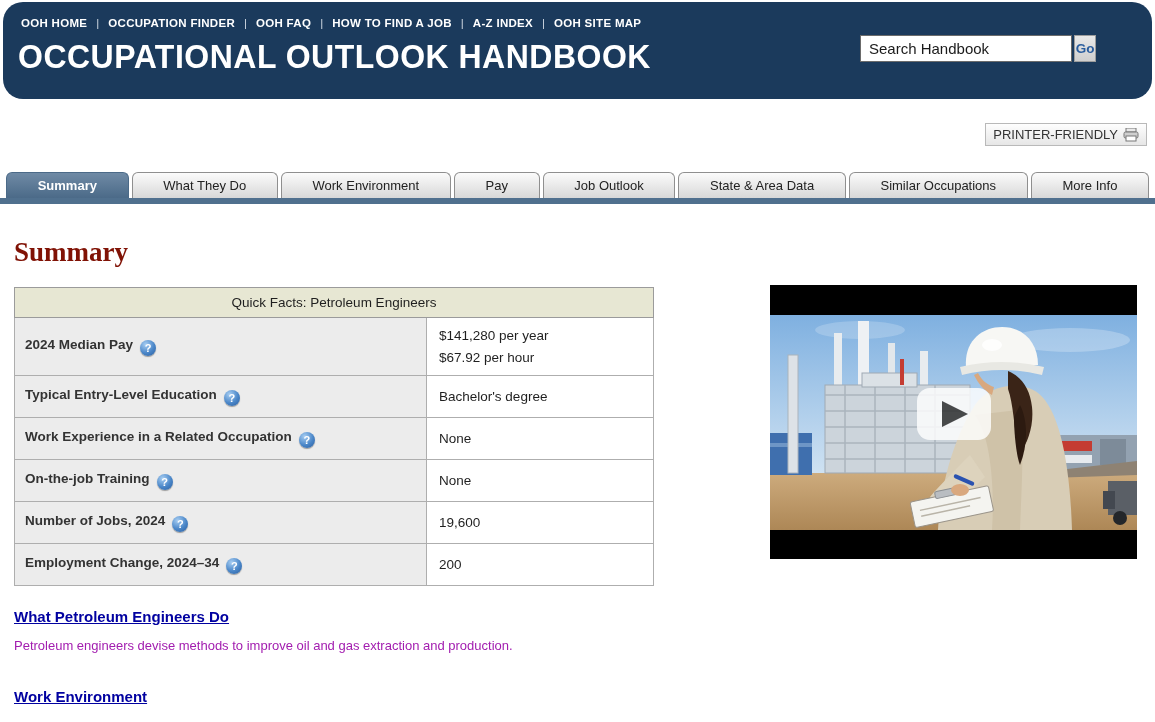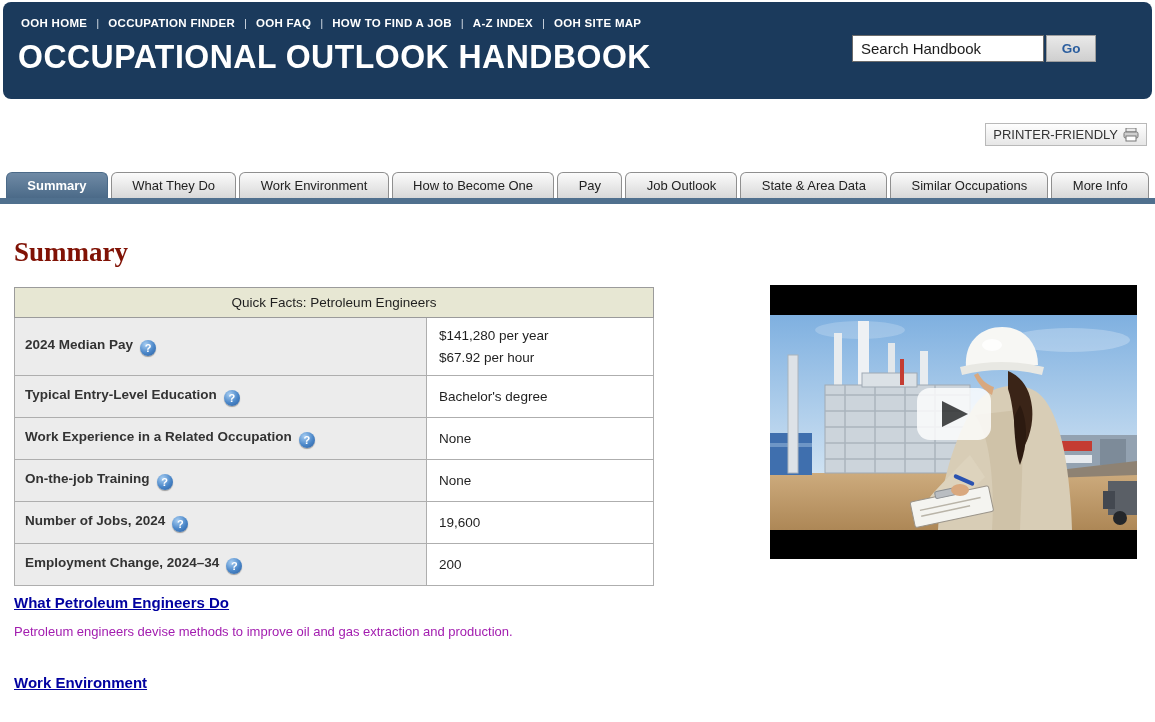--- a/index.html
+++ b/index.html
@@ -1,31 +1,31 @@
 <!DOCTYPE html>
 <html><head>
 <meta charset="utf-8">
 <style>
   * { margin:0; padding:0; box-sizing:border-box; }
   html,body { width:1155px; height:722px; background:#fff; overflow:hidden;
               font-family:"Liberation Sans", sans-serif; }
 
   
   .site-header { position:relative; margin:2px 3px 0 3px; height:97px;
-                 background:#1b3a5c; border-radius:8px; }
+                 background:#1b3a5c; border-radius:20px; }
   .top-nav { padding:15px 0 0 18px; font-size:11.5px; font-weight:bold; }
   .nav-link { color:#fff; text-decoration:none; letter-spacing:.3px; cursor:pointer; }
   .nav-sep { color:#cfd8e2; margin:0 9px; font-weight:normal; }
   .site-title { position:absolute; left:15px; top:36px; color:#fff; font-size:33px;
                 font-weight:bold; letter-spacing:.5px; transform:scaleX(.97);
                 transform-origin:left; white-space:nowrap; }
   .search-wrap { position:absolute; right:56px; top:33px; display:flex; align-items:stretch; }
-  .search-input { width:192px; height:27px; border:1px solid #6b6b6b; font-size:15px;
+  .search-input { width:212px; height:27px; border:1px solid #6b6b6b; font-size:15px;
                   padding:0 8px; color:#1a1a1a; font-family:"Liberation Sans",sans-serif; }
-  .go-btn { width:50px; height:27px; margin-left:2px; background:linear-gradient(#e9e9e9,#cfcfcf);
+  .go-btn { width:22px; height:27px; margin-left:2px; background:linear-gradient(#e9e9e9,#cfcfcf);
             border:1px solid #9d9d9d; color:#2a5d9e; font-weight:bold; font-size:13.5px;
             cursor:pointer; font-family:"Liberation Sans",sans-serif; }
 
   
   .page-head { position:relative; margin:20px 8px 0 4px; height:40px; }
   .page-title { color:#1e3c64; font-size:27px; font-weight:normal; }
   .printer-btn { position:absolute; right:0; top:4px; display:flex; align-items:center; gap:5px;
                  background:linear-gradient(#fefefe,#e6e6e6); border:1px solid #b9b9b9;
                  padding:3px 7px; font-size:13px; color:#333; cursor:pointer;
                  font-family:"Liberation Sans",sans-serif; }
@@ -56,21 +56,21 @@
   .help-icon { display:inline-block; width:16px; height:16px; border-radius:50%;
                background:radial-gradient(circle at 35% 28%, #a6cdf2, #4a86c8 55%, #2a5d9e);
                color:#fff; font-size:11px; font-weight:bold; text-align:center; line-height:16px;
                margin-left:7px; vertical-align:-3px; cursor:pointer;
                box-shadow:0 1px 1px rgba(0,0,0,.35); }
 
   .video-box { position:absolute; left:756px; top:-2px; width:367px; height:274px;
                background:#000; cursor:pointer; }
   .video-box svg { display:block; }
 
-  .summary-sections { }
+  .summary-sections { margin-top:14px; }
   .section-link { display:inline-block; font-size:15px; font-weight:bold; color:#0101a0;
                   text-decoration:underline; margin:8px 0 0 0; cursor:pointer; }
   .section-text { font-size:13px; color:#a21caf; margin:10px 0 24px 0; line-height:1.5;
                   max-width:1128px; }
 </style>
 </head>
 <body>
 
 <div class="site-header">
   <div class="top-nav"><a class="nav-link" href="#">OOH HOME</a><span class="nav-sep">|</span><a class="nav-link" href="#">OCCUPATION FINDER</a><span class="nav-sep">|</span><a class="nav-link" href="#">OOH FAQ</a><span class="nav-sep">|</span><a class="nav-link" href="#">HOW TO FIND A JOB</a><span class="nav-sep">|</span><a class="nav-link" href="#">A-Z INDEX</a><span class="nav-sep">|</span><a class="nav-link" href="#">OOH SITE MAP</a></div>
@@ -89,21 +89,20 @@
       <rect x="1" y="4" width="14" height="6" rx="1.5" fill="#cfcfcf" stroke="#777" stroke-width="1"></rect>
       <rect x="3" y="8" width="10" height="5" fill="#fff" stroke="#777" stroke-width="1"></rect>
     </svg>
   </button>
 </div>
 
 <div class="tab-row">
     <div class="tab active">Summary</div>
     <div class="tab">What They Do</div>
     <div class="tab">Work Environment</div>
-    <div class="tab">How to Become One</div>
     <div class="tab">Pay</div>
     <div class="tab">Job Outlook</div>
     <div class="tab">State &amp; Area Data</div>
     <div class="tab">Similar Occupations</div>
     <div class="tab">More Info</div>
   </div>
 <div class="tab-bar"></div>
 
 <div class="content">
   <h2 class="summary-heading">Summary</h2>

